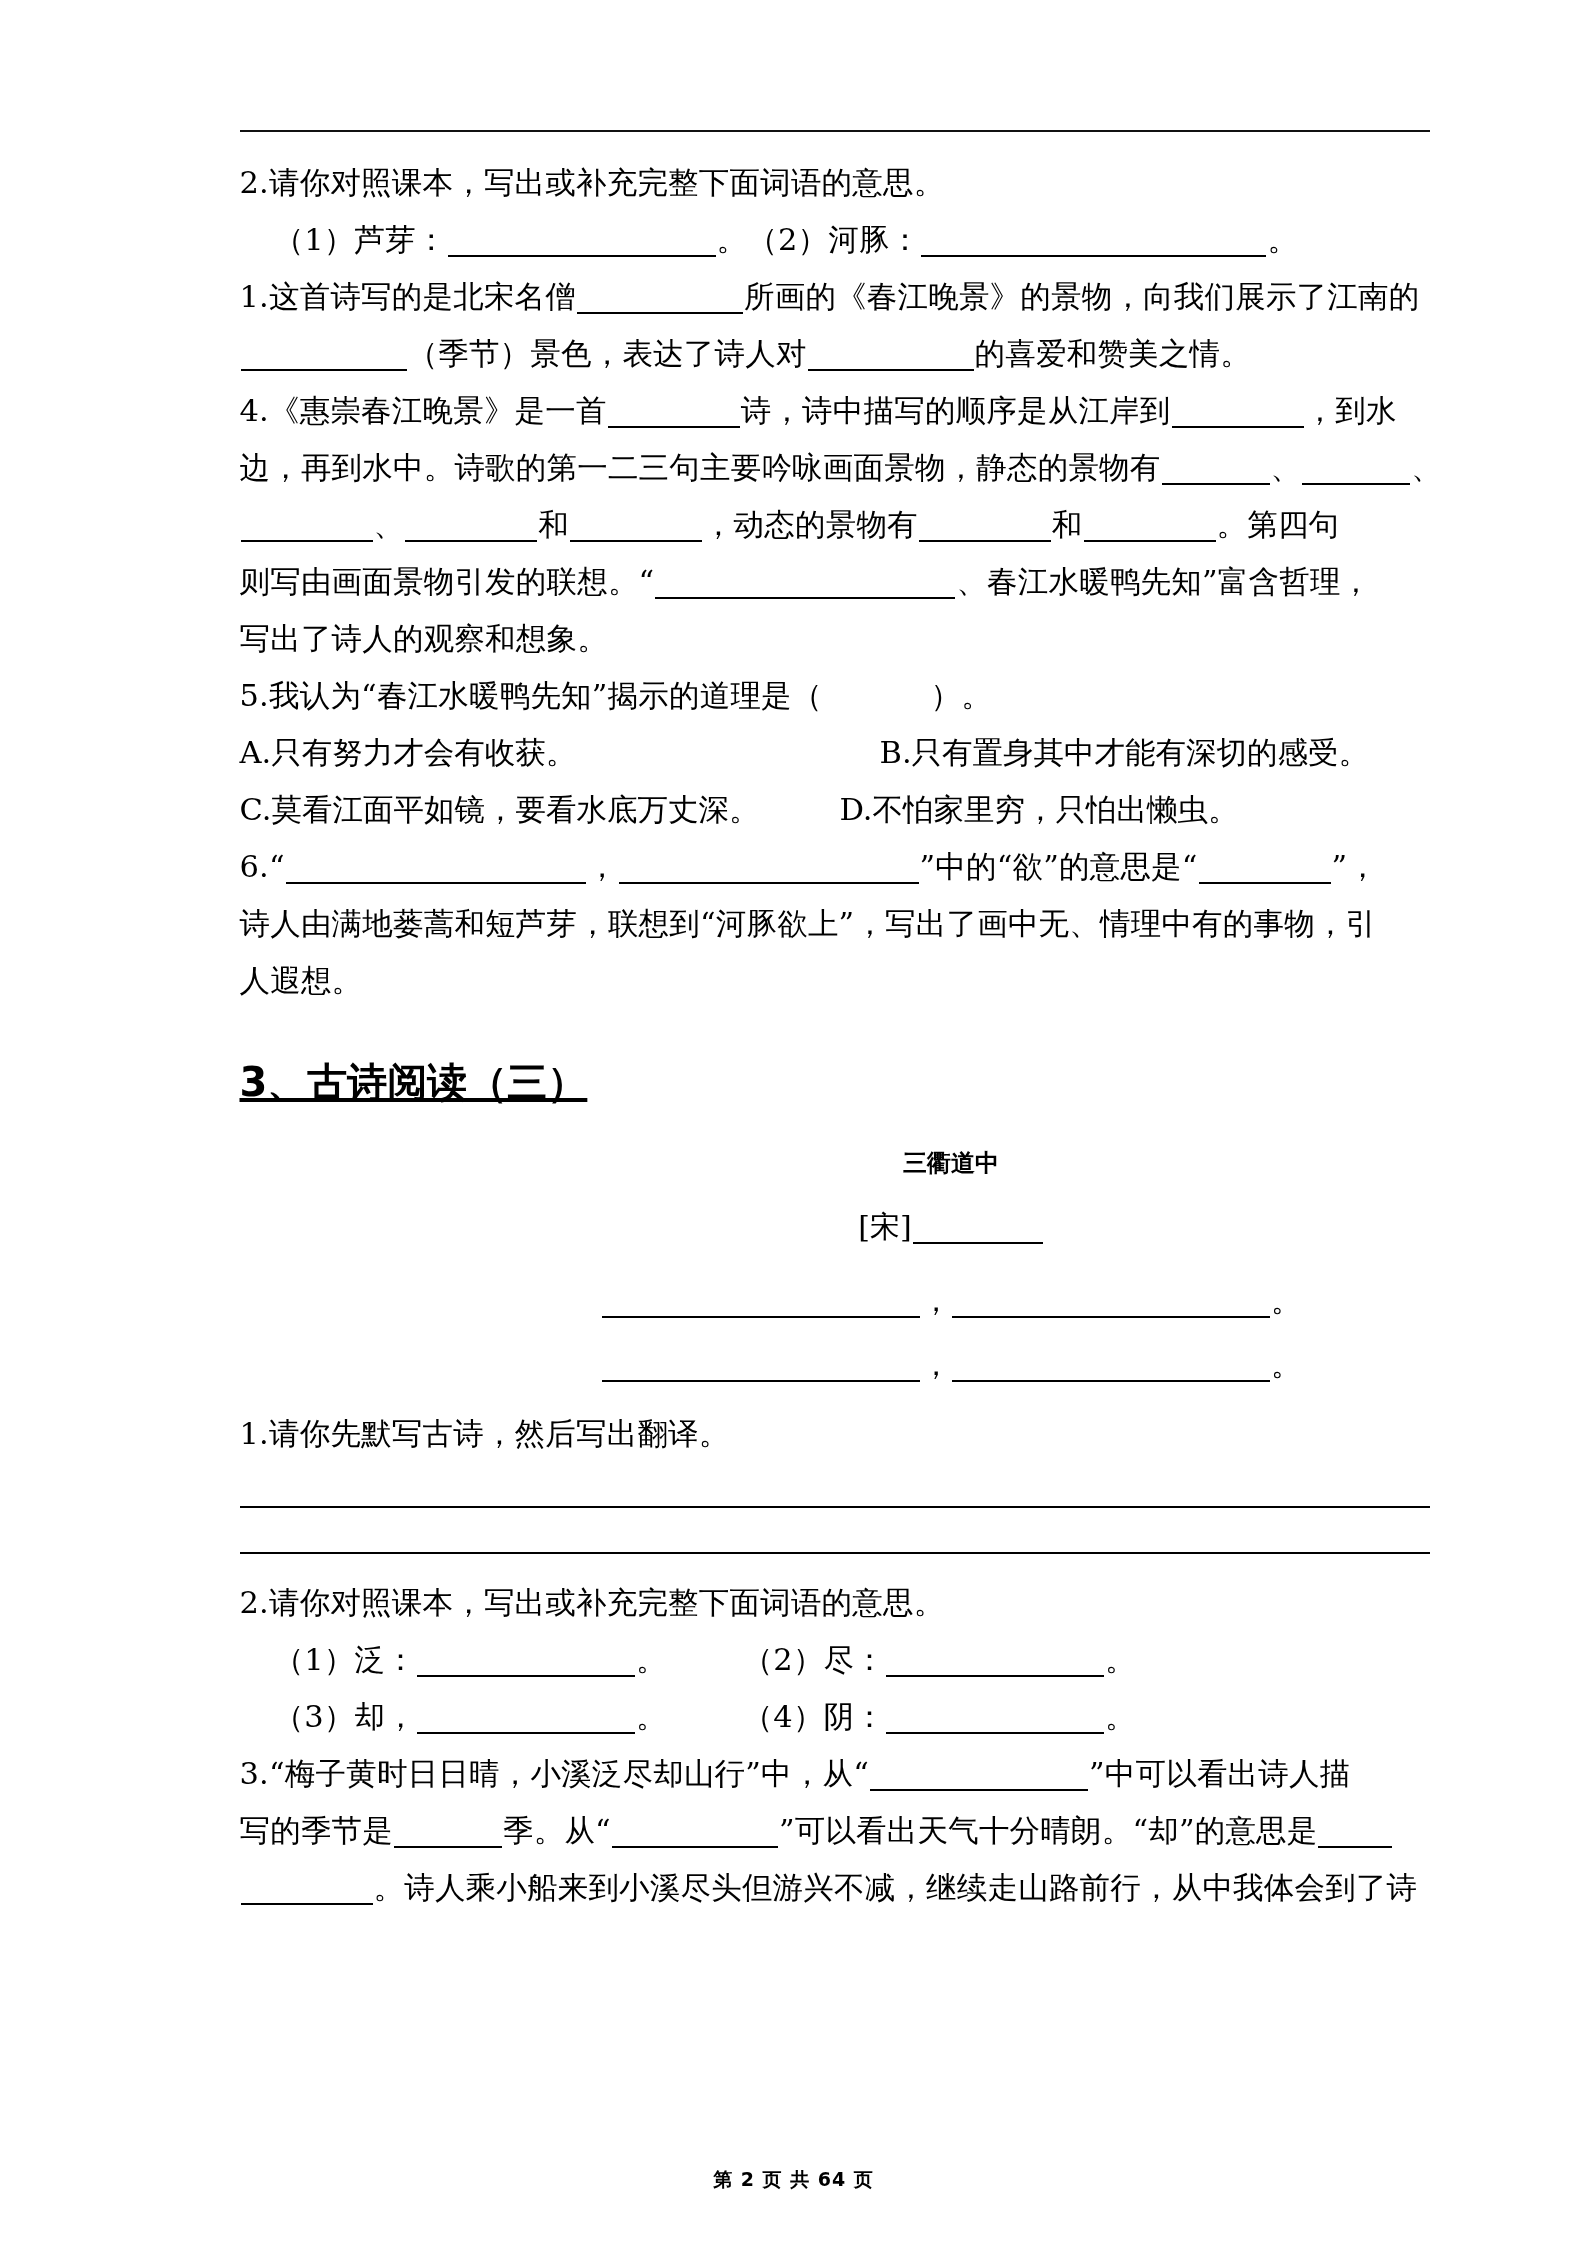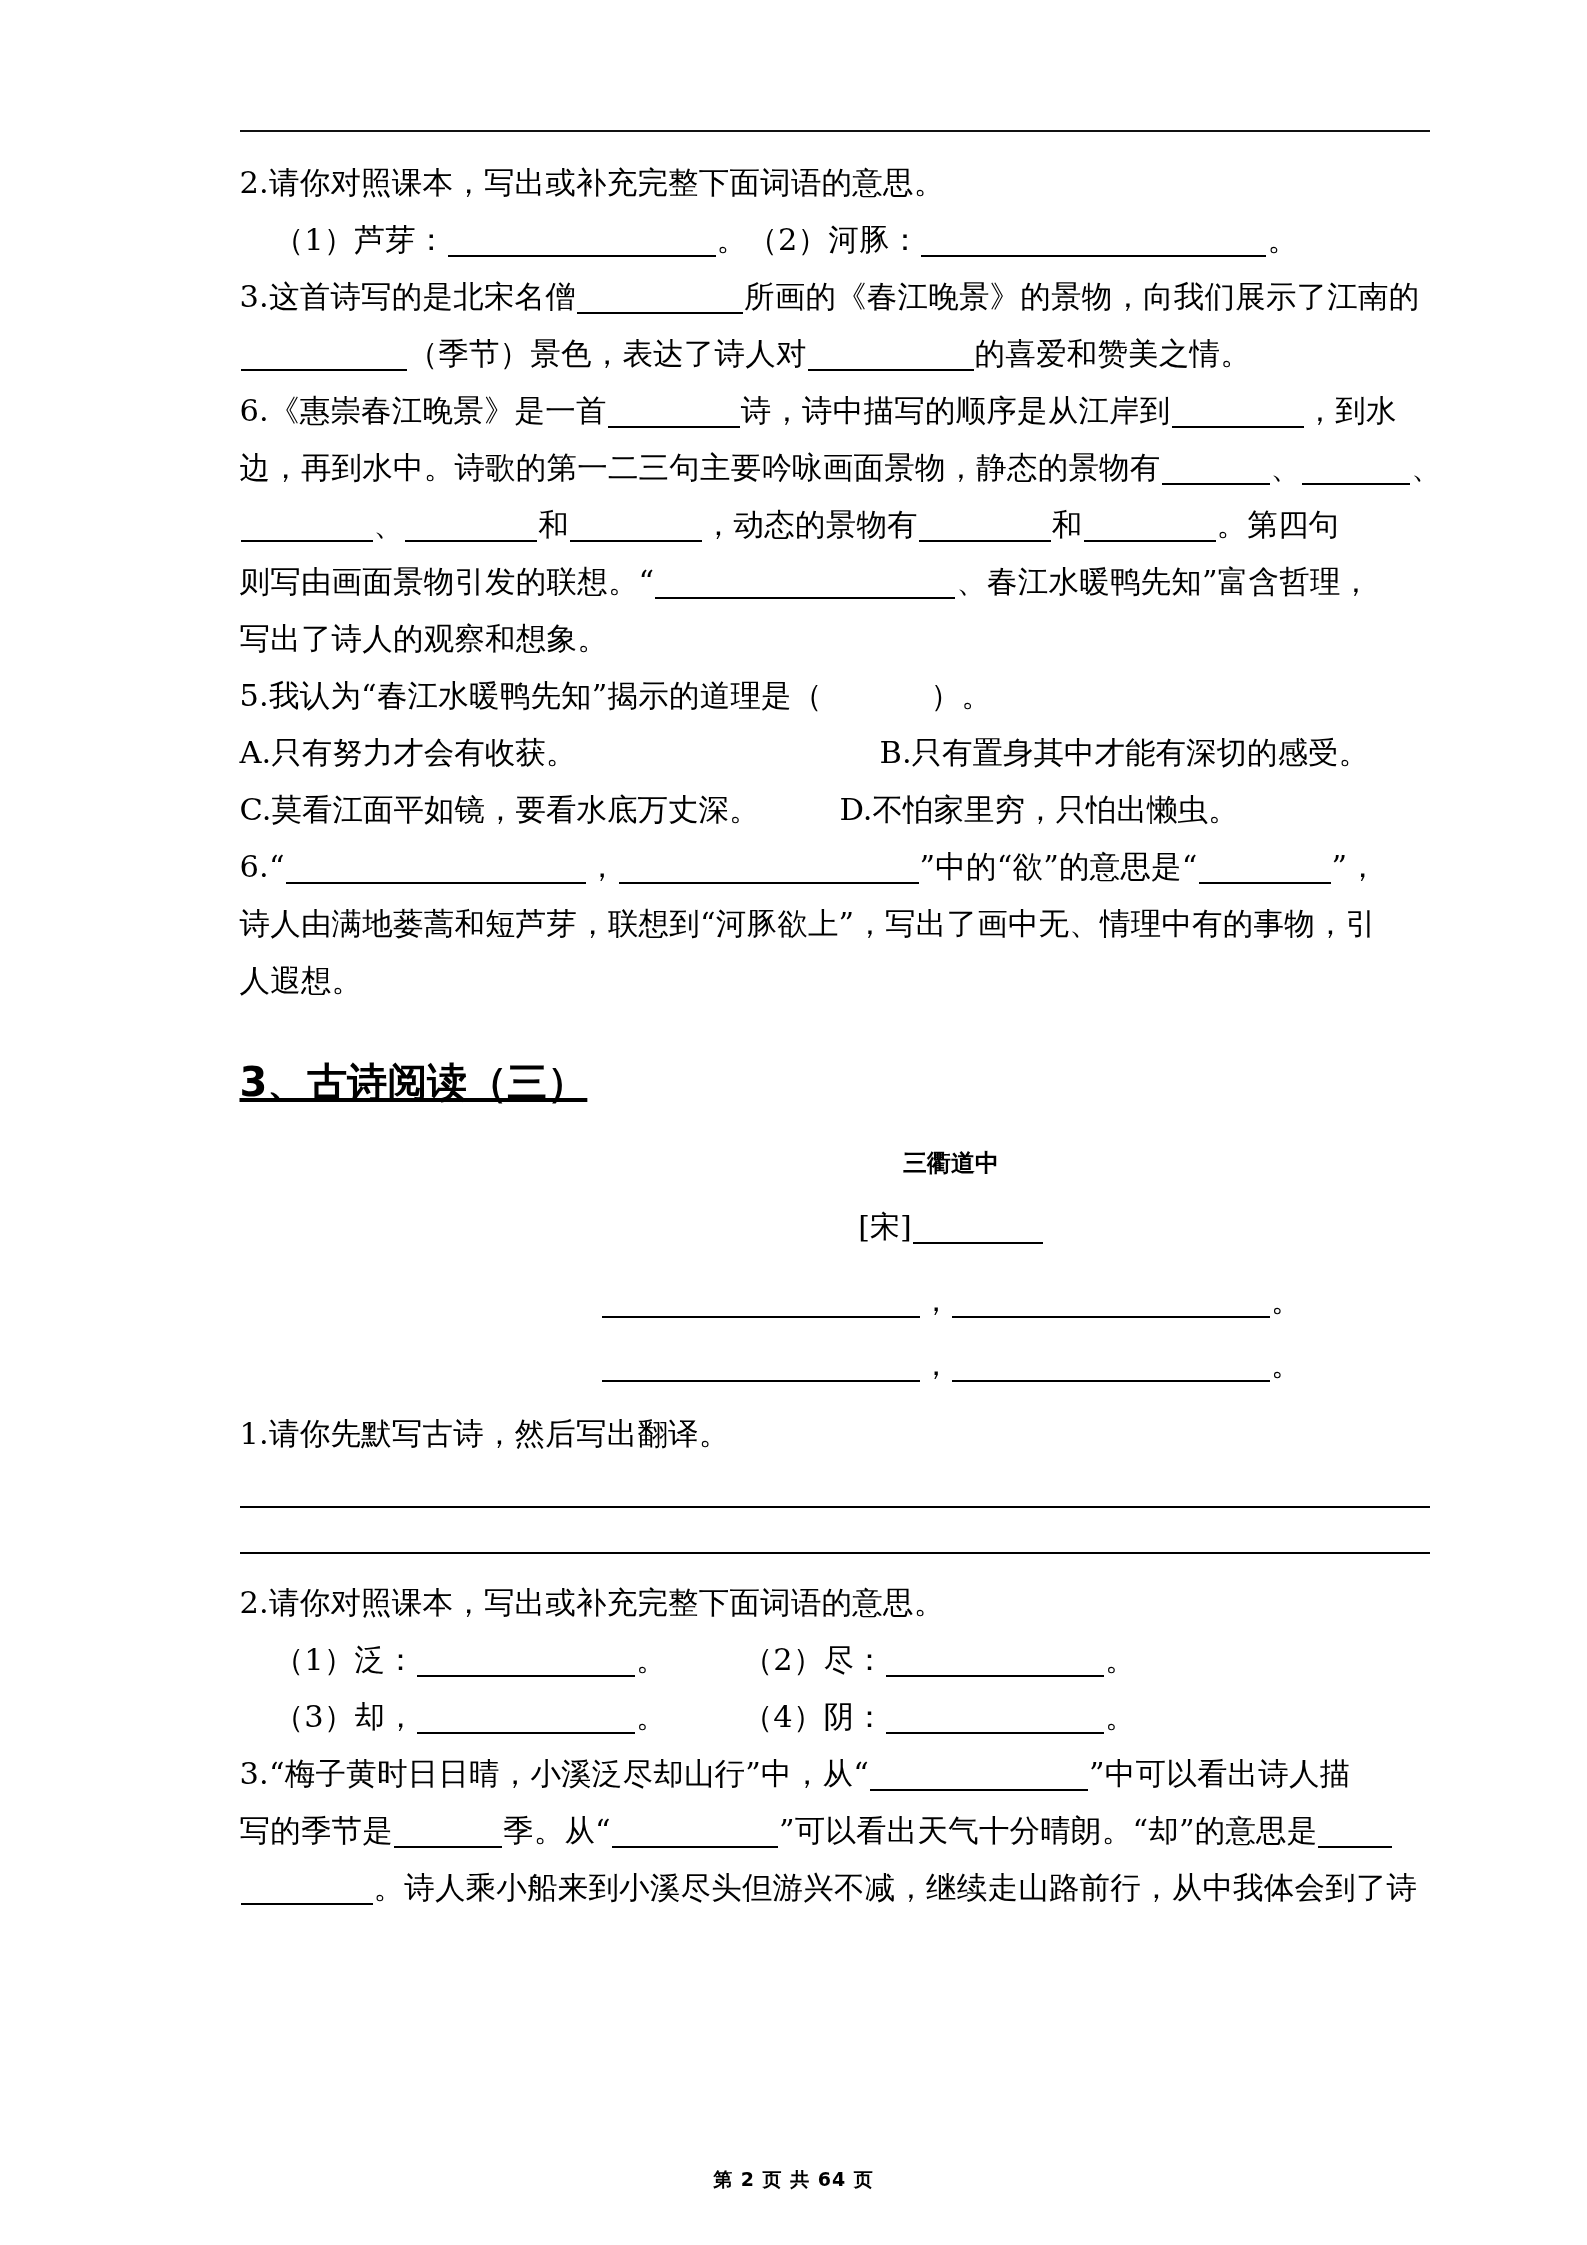--- a/index.html
+++ b/index.html
@@ -149,28 +149,28 @@
 
     <div class="top-rule"></div>
 
     <div class="line">2.请你对照课本，写出或补充完整下面词语的意思。</div>
 
     <div class="line indent">
       <span>（1）芦芽：</span><span class="blank b-2xl"></span><span>。</span><span>（2）河豚：</span><span class="blank" style="width:345px"></span><span>。</span>
     </div>
 
     <div class="line">
-      <span>3.这首诗写的是北宋名僧</span><span class="blank b-lg"></span><span>所画的《春江晚景》的景物，向我们展示了江南的</span>
+      <span>1.这首诗写的是北宋名僧</span><span class="blank b-lg"></span><span>所画的《春江晚景》的景物，向我们展示了江南的</span>
     </div>
     <div class="line">
       <span class="blank b-lg"></span><span>（季节）景色，表达了诗人对</span><span class="blank b-lg"></span><span>的喜爱和赞美之情。</span>
     </div>
 
     <div class="line">
-      <span>6.《惠崇春江晚景》是一首</span><span class="blank b-md"></span><span>诗，诗中描写的顺序是从江岸到</span><span class="blank b-md"></span><span>，到水</span>
+      <span>4.《惠崇春江晚景》是一首</span><span class="blank b-md"></span><span>诗，诗中描写的顺序是从江岸到</span><span class="blank b-md"></span><span>，到水</span>
     </div>
     <div class="line">
       <span>边，再到水中。诗歌的第一二三句主要吟咏画面景物，静态的景物有</span><span class="blank b-sm"></span><span>、</span><span class="blank b-sm"></span><span>、</span>
     </div>
     <div class="line">
       <span class="blank b-md"></span><span>、</span><span class="blank b-md"></span><span>和</span><span class="blank b-md"></span><span>，动态的景物有</span><span class="blank b-md"></span><span>和</span><span class="blank b-md"></span><span>。第四句</span>
     </div>
     <div class="line">
       <span>则写由画面景物引发的联想。“</span><span class="blank b-3xl"></span><span>、春江水暖鸭先知”富含哲理，</span>
     </div>

